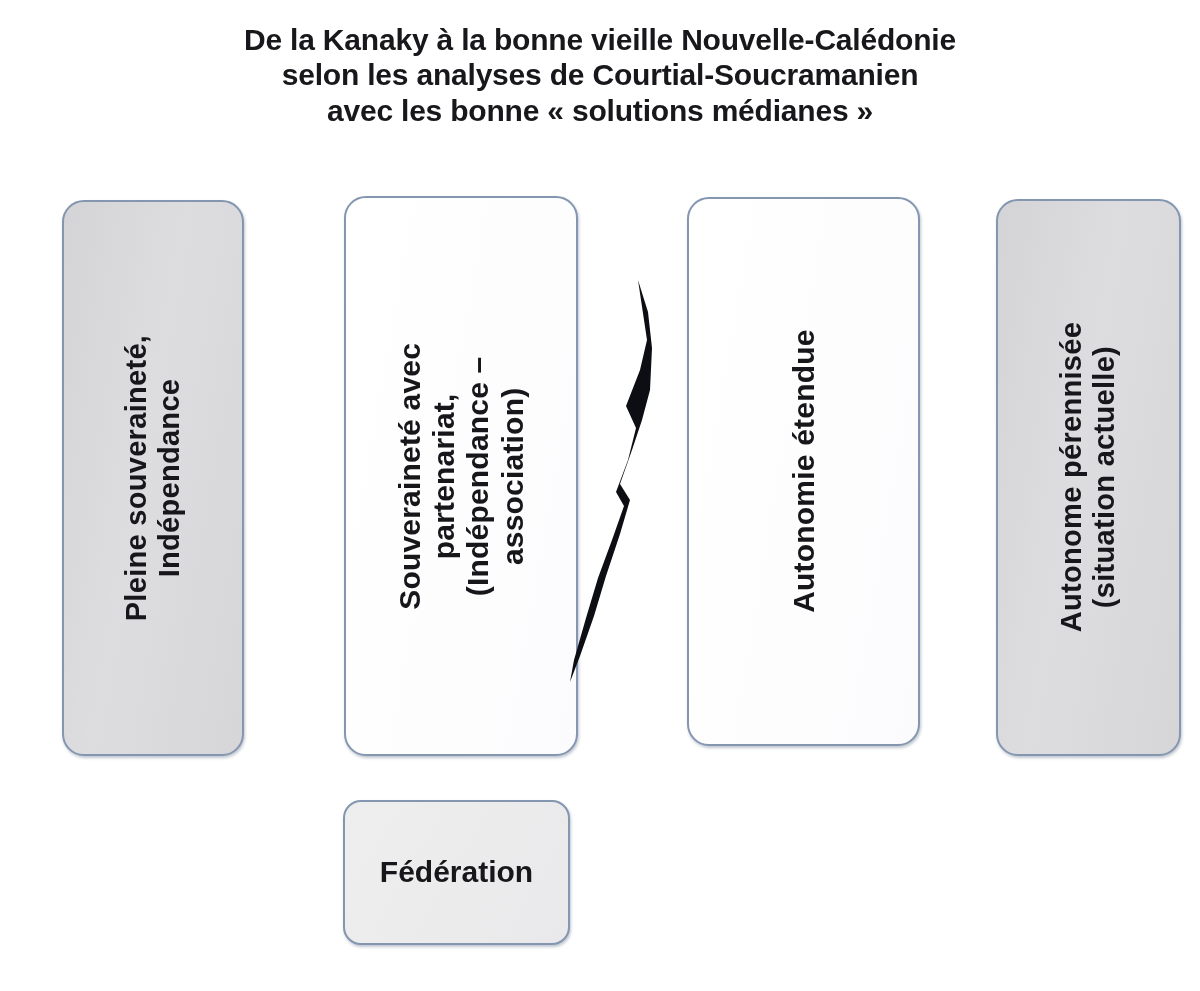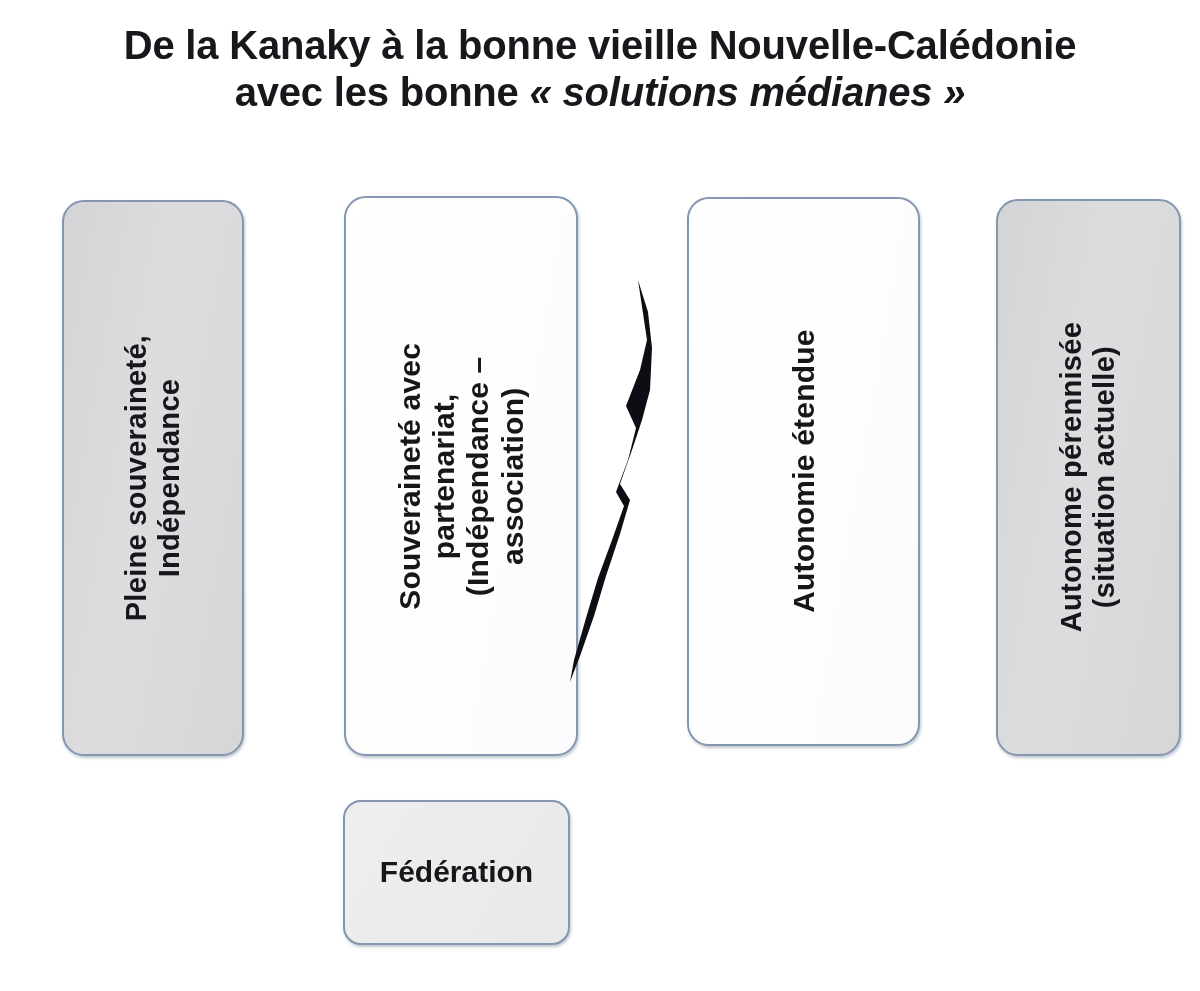--- a/index.html
+++ b/index.html
@@ -23,28 +23,27 @@
   
   .title-block {
     position: absolute;
     left: 0;
     top: 22px;
     width: 1200px;
     text-align: center;
     color: #18181c;
   }
   .title-line {
-    font-size: 40px;
+    font-size: 30px;
     font-weight: bold;
     letter-spacing: -0.2px;
     line-height: 1.18;
     white-space: nowrap;
   }
   .title-line .ital {
-    font-style: italic;
   }
 
   
   .node {
     position: absolute;
     box-sizing: border-box;
     border: 2px solid #8496b0;
     border-radius: 22px;
     box-shadow: 1px 2px 3px rgba(90,105,130,0.38);
     display: flex;
@@ -111,20 +110,21 @@
     pointer-events: none;
   }
 </style>
 </head>
 <body>
 
 <div id="canvas">
 
   <div class="title-block">
     <div class="title-line">De la Kanaky à la bonne vieille Nouvelle-Calédonie</div>
+    <div class="title-line">selon les analyses de Courtial-Soucramanien</div>
     <div class="title-line"><span>avec les bonne </span><span class="ital">« solutions médianes »</span></div>
   </div>
 
   <div class="node gray" id="node-pleine-souverainete">
     <div class="vtext regular">
       <div>Pleine souveraineté,</div>
       <div>Indépendance</div>
     </div>
   </div>
 

